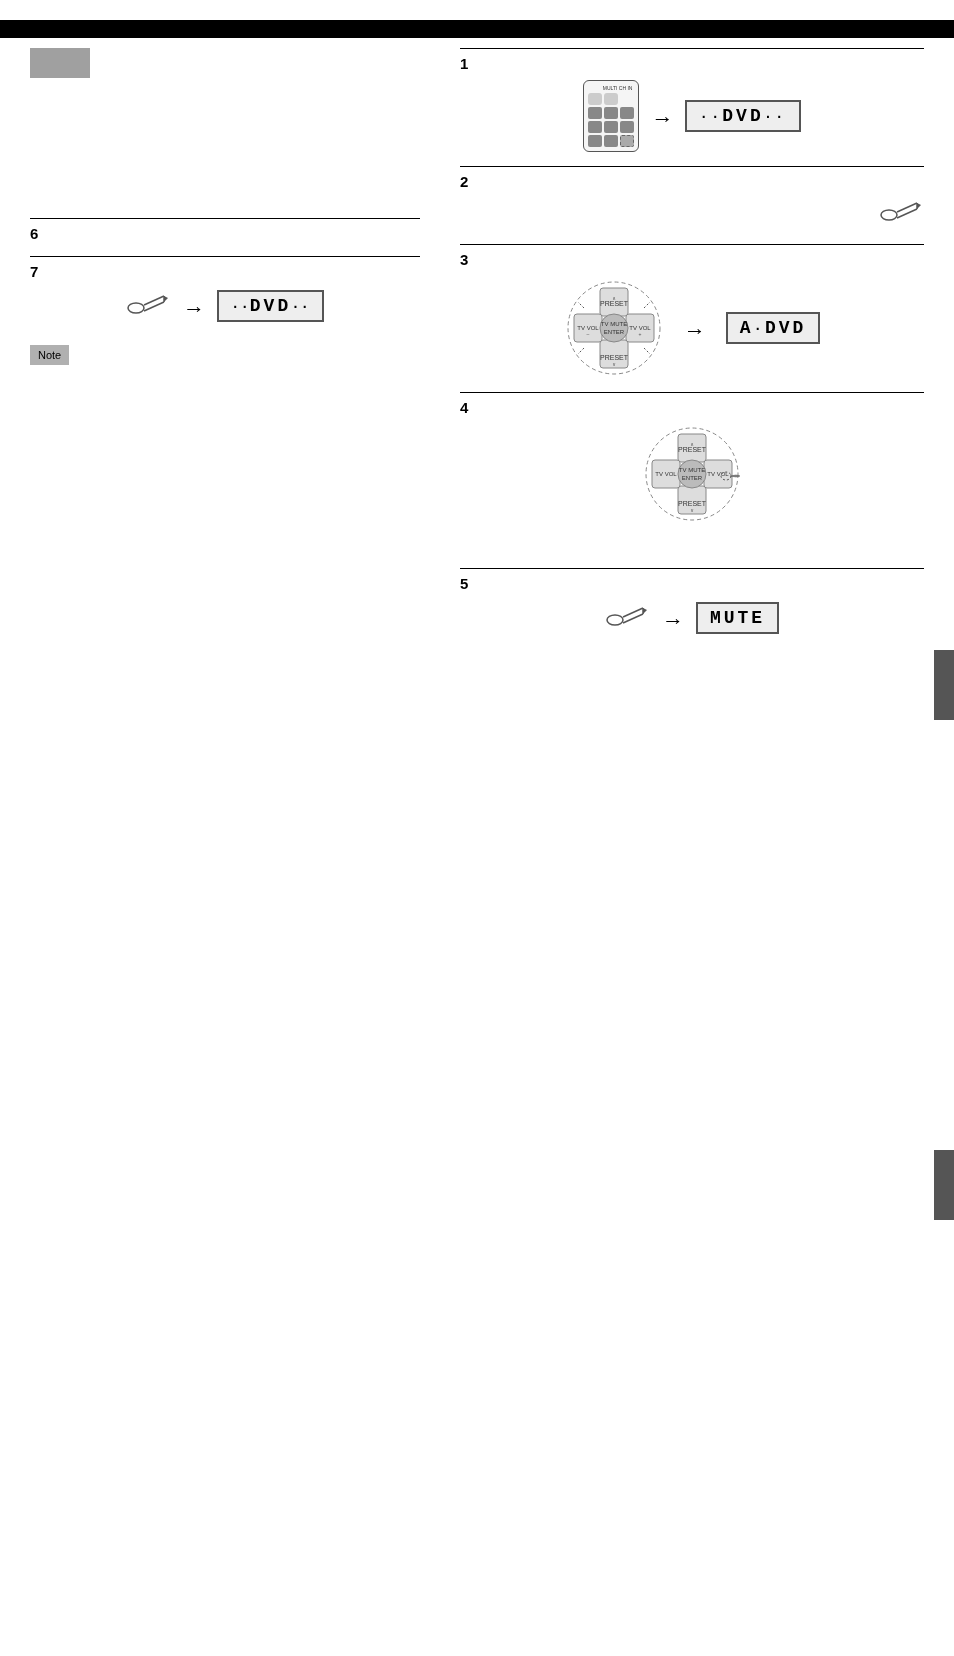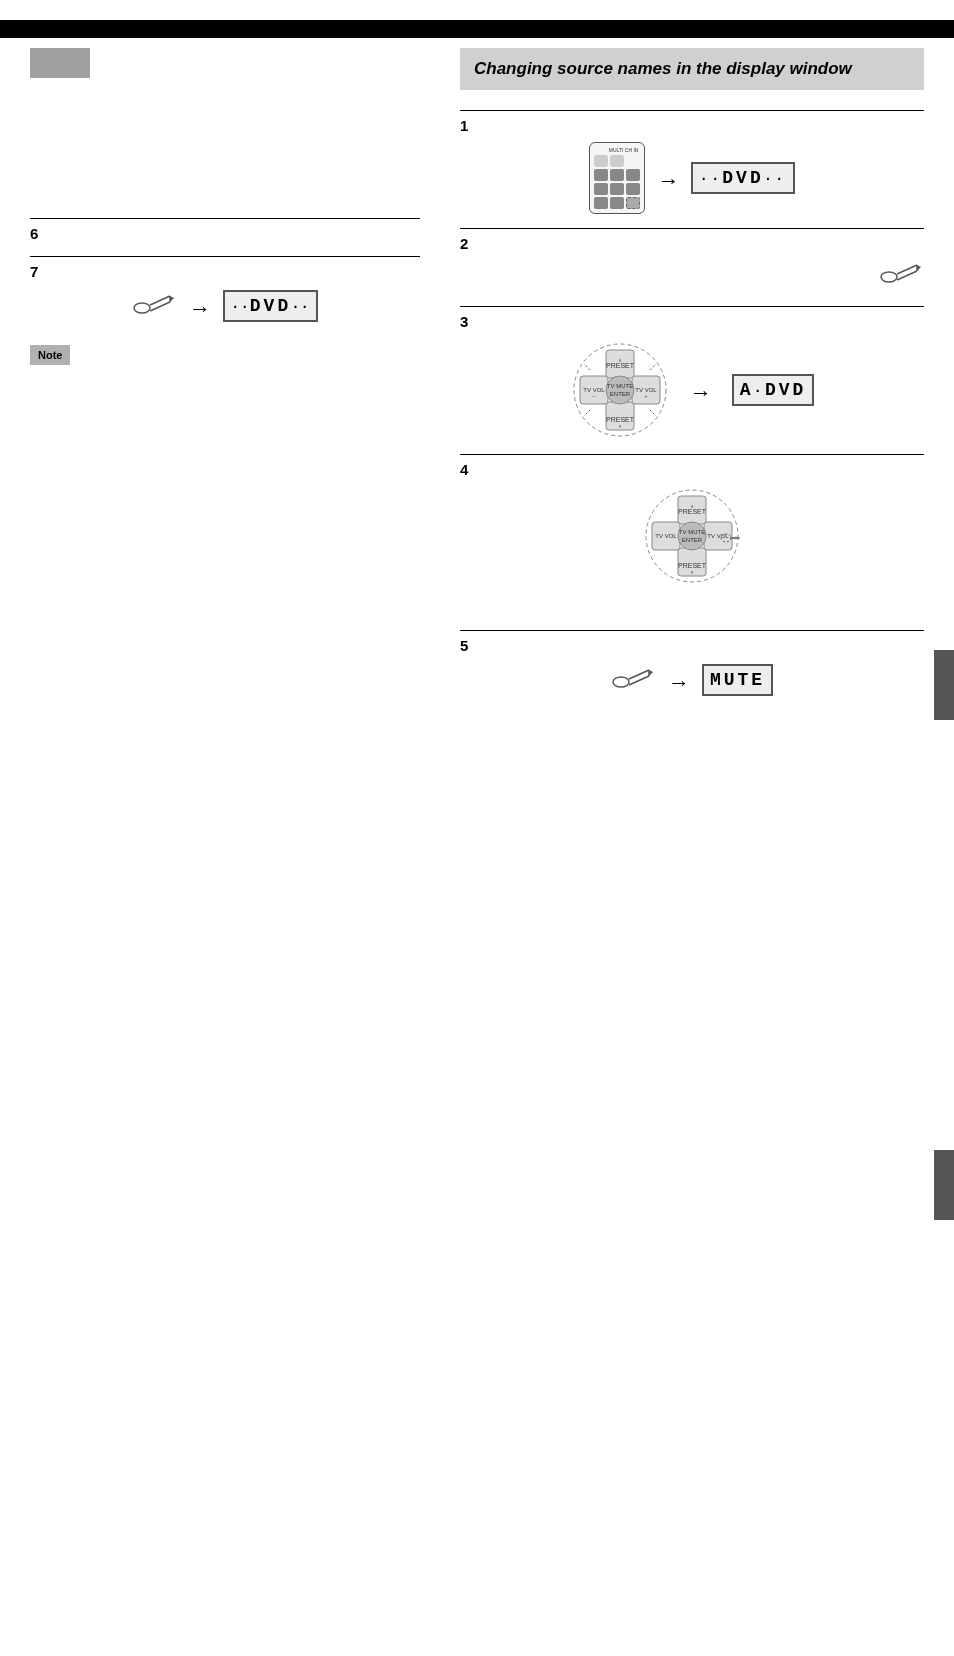--- a/index.html
+++ b/index.html
@@ -104,21 +104,21 @@
       color: #000;
     }
 
     
     .lcd-text {
       font-family: 'Courier New', monospace;
       font-size: 18px;
       font-weight: bold;
       letter-spacing: 3px;
       border: 2px solid #555;
-      padding: 4px 6px;
+      padding: 4px 12px;
       background: #eee;
       display: inline-block;
     }
 
     
     .remote-grid {
       display: inline-block;
       border: 1.5px solid #555;
       padding: 4px;
       background: #f5f5f5;
@@ -206,31 +206,28 @@
           <span class="arrow-right">→</span>
 
           <div class="lcd-text">
             <span style="font-size:14px; letter-spacing:1px;">··</span>DVD<span style="font-size:14px; letter-spacing:1px;">··</span>
           </div>
         </div>
       </div>
 
       
       <div class="note-box">
-        <span style="font-weight:bold; font-size:11px;">Note</span>
+        <span style="font-weight:normal; font-size:11px;">Note</span>
       </div>
       <div style="height: 30px;"></div>
 
     </div>
 
     <div class="right-col">
 
-      <div class="title-block">
-        <div class="title-text">Changing source names in the display window</div>
-      </div>
 
       <div class="step-section">
         <div class="step-number">1</div>
         <div class="step-text"></div>
 
         <div class="step-illustration">
 
           <div class="remote-grid">
             <div class="remote-label" style="font-size:5px; text-align:right; padding-right:2px;">MULTI CH IN</div>
             <div class="remote-grid-inner">

